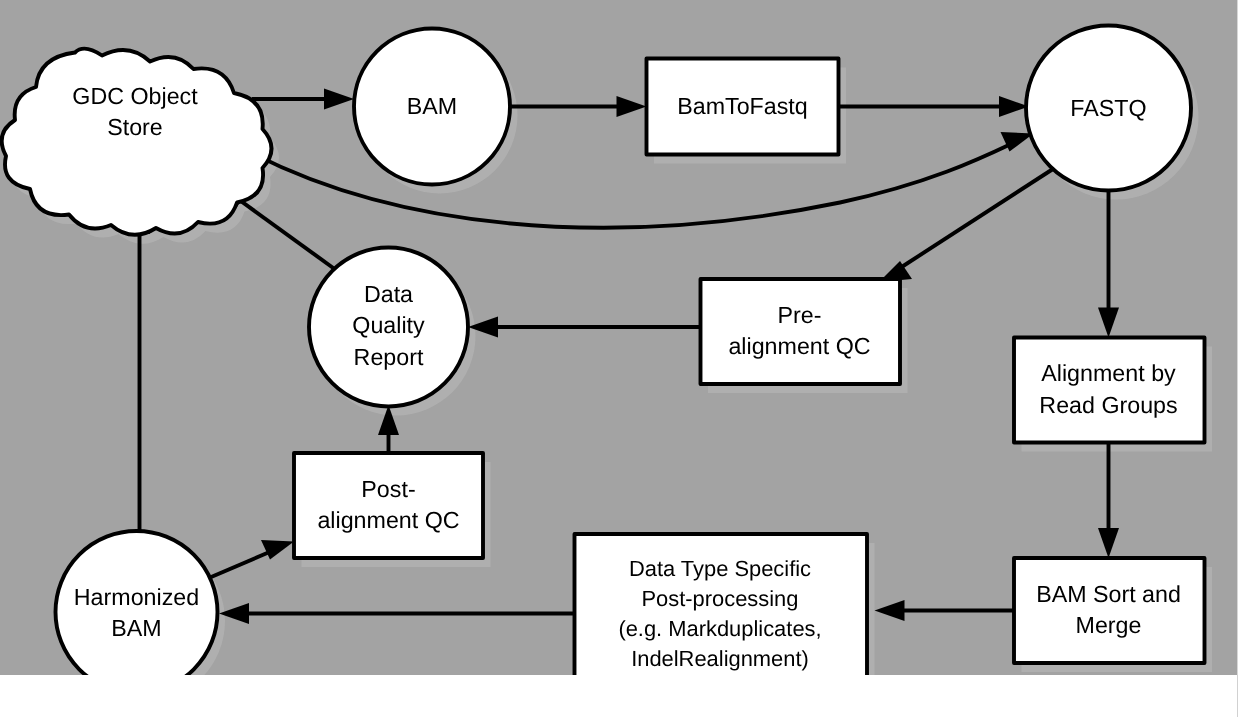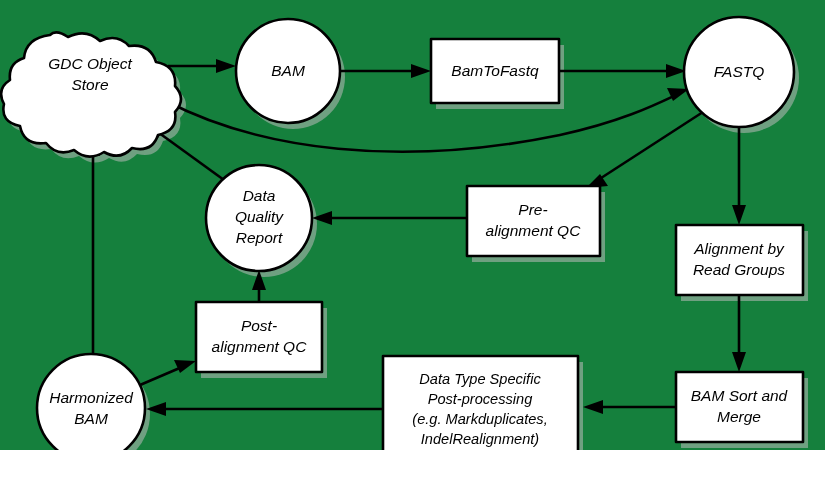--- a/index.html
+++ b/index.html
@@ -8,23 +8,22 @@
     padding: 0;
     background: #ffffff;
   }
   body {
     font-family: "Liberation Sans", sans-serif;
   }
   #diagram-canvas {
     position: relative;
     width: 825px;
     height: 450px;
-    background: #15803d;
+    background: #a3a3a3;
     overflow: hidden;
-    font-style: italic;
   }
   #flow-svg {
     position: absolute;
     top: 0;
     left: 0;
     width: 825px;
     height: 478px;
   }
   .node-shape {
     fill: #ffffff;

